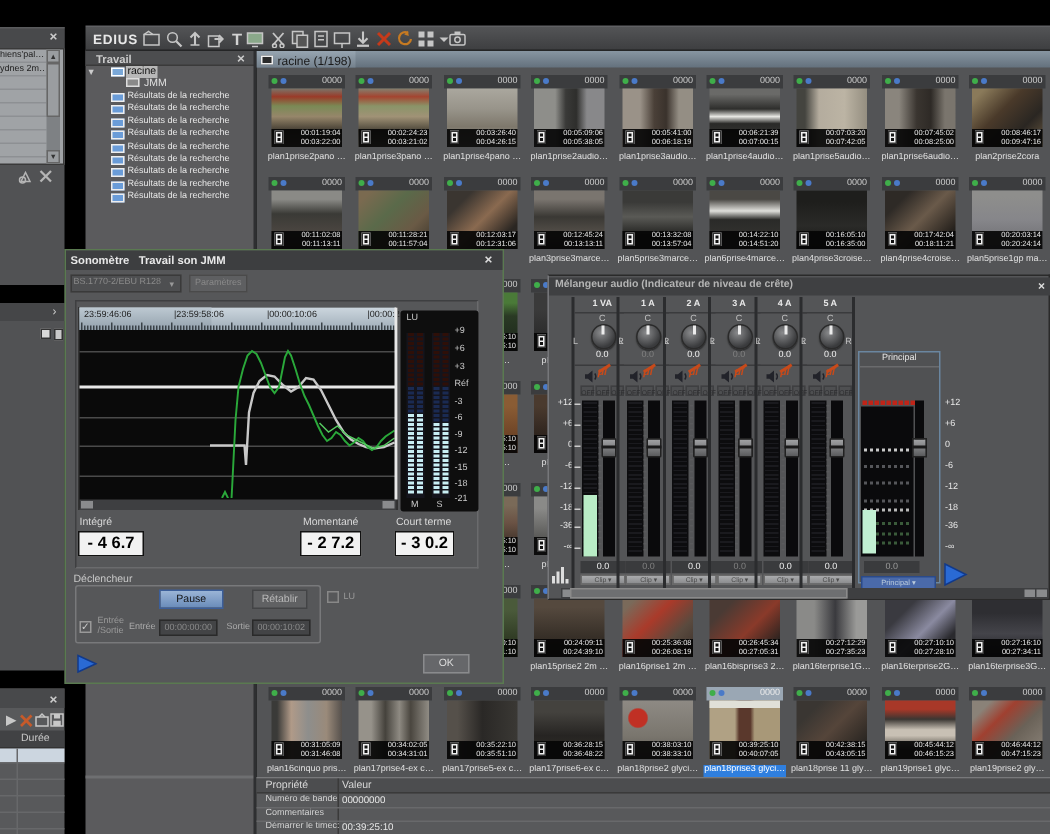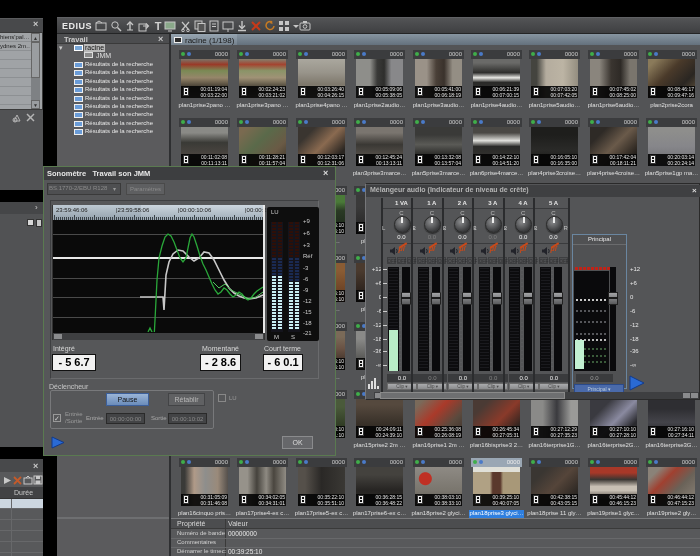--- a/index.html
+++ b/index.html
@@ -1079,23 +1079,23 @@
 <div class="abs" style="left:303px;top:287px;font-size:6px;color:#cccccc;">-9</div>
 <div class="abs" style="left:303px;top:298px;font-size:6px;color:#cccccc;">-12</div>
 <div class="abs" style="left:303px;top:309px;font-size:6px;color:#cccccc;">-15</div>
 <div class="abs" style="left:303px;top:320px;font-size:6px;color:#cccccc;">-18</div>
 <div class="abs" style="left:303px;top:330px;font-size:6px;color:#cccccc;">-21</div>
 <div class="abs" style="left:274px;top:334px;font-size:6px;color:#cccccc;">M</div>
 <div class="abs" style="left:291px;top:334px;font-size:6px;color:#cccccc;">S</div>
 <div class="abs" style="left:53px;top:345px;font-size:7px;color:#d8d8d8;">Intégré</div>
 <div class="abs" style="left:202px;top:345px;font-size:7px;color:#d8d8d8;">Momentané</div>
 <div class="abs" style="left:264px;top:345px;font-size:7px;color:#d8d8d8;">Court terme</div>
-<div class="abs" style="left:52px;top:354px;width:44px;height:17px;background:#f2f2f2;border:1px solid #111;font-size:11px;font-weight:bold;color:#000;text-align:center;line-height:15px;white-space:nowrap;">- 5 6.7</div>
-<div class="abs" style="left:200px;top:354px;width:41px;height:17px;background:#f2f2f2;border:1px solid #111;font-size:11px;font-weight:bold;color:#000;text-align:center;line-height:15px;white-space:nowrap;">- 2 8.6</div>
-<div class="abs" style="left:263px;top:354px;width:40px;height:17px;background:#f2f2f2;border:1px solid #111;font-size:11px;font-weight:bold;color:#000;text-align:center;line-height:15px;white-space:nowrap;">- 6 0.1</div>
+<div class="abs" style="left:52px;top:354px;width:44px;height:17px;background:#f2f2f2;border:1px solid #111;font-size:11px;font-weight:bold;color:#000;text-align:center;line-height:15px;white-space:nowrap;">- 4 6.7</div>
+<div class="abs" style="left:200px;top:354px;width:41px;height:17px;background:#f2f2f2;border:1px solid #111;font-size:11px;font-weight:bold;color:#000;text-align:center;line-height:15px;white-space:nowrap;">- 2 7.2</div>
+<div class="abs" style="left:263px;top:354px;width:40px;height:17px;background:#f2f2f2;border:1px solid #111;font-size:11px;font-weight:bold;color:#000;text-align:center;line-height:15px;white-space:nowrap;">- 3 0.2</div>
 <div class="abs" style="left:49px;top:383px;font-size:7px;color:#c8c8c8;">Déclencheur</div>
 <div class="abs" style="left:50px;top:390px;width:164px;height:39px;border:1px solid #78797b;border-radius:2px;"></div>
 <div class="abs" style="left:106px;top:393px;width:43px;height:13px;background:linear-gradient(#9ab4d6,#6a8cba);border:1px solid #3c5f9a;font-size:7px;color:#111;text-align:center;line-height:12px;">Pause</div>
 <div class="abs" style="left:168px;top:393px;width:37px;height:13px;background:#606163;border:1px solid #434446;font-size:7px;color:#b8b8b8;text-align:center;line-height:12px;">Rétablir</div>
 <div class="abs" style="left:218px;top:394px;width:8px;height:8px;background:#565759;border:1px solid #888;"></div>
 <div class="abs" style="left:229px;top:395px;font-size:6px;color:#9a9a9a;">LU</div>
 <div class="abs" style="left:53px;top:414px;width:8px;height:8px;background:#565759;border:1px solid #999;font-size:7px;color:#ccc;line-height:7px;text-align:center;">✓</div>
 <div class="abs" style="left:65px;top:411px;font-size:6px;color:#9a9a9a;line-height:7px;">Entrée<br>/Sortie</div>
 <div class="abs" style="left:86px;top:415px;font-size:6px;color:#aaaaaa;">Entrée</div>
 <div class="abs" style="left:106px;top:413px;width:39px;height:11px;background:#434446;border:1px solid #2a2a2a;font-size:6px;color:#8a8a8a;text-align:center;line-height:10px;">00:00:00:00</div>

